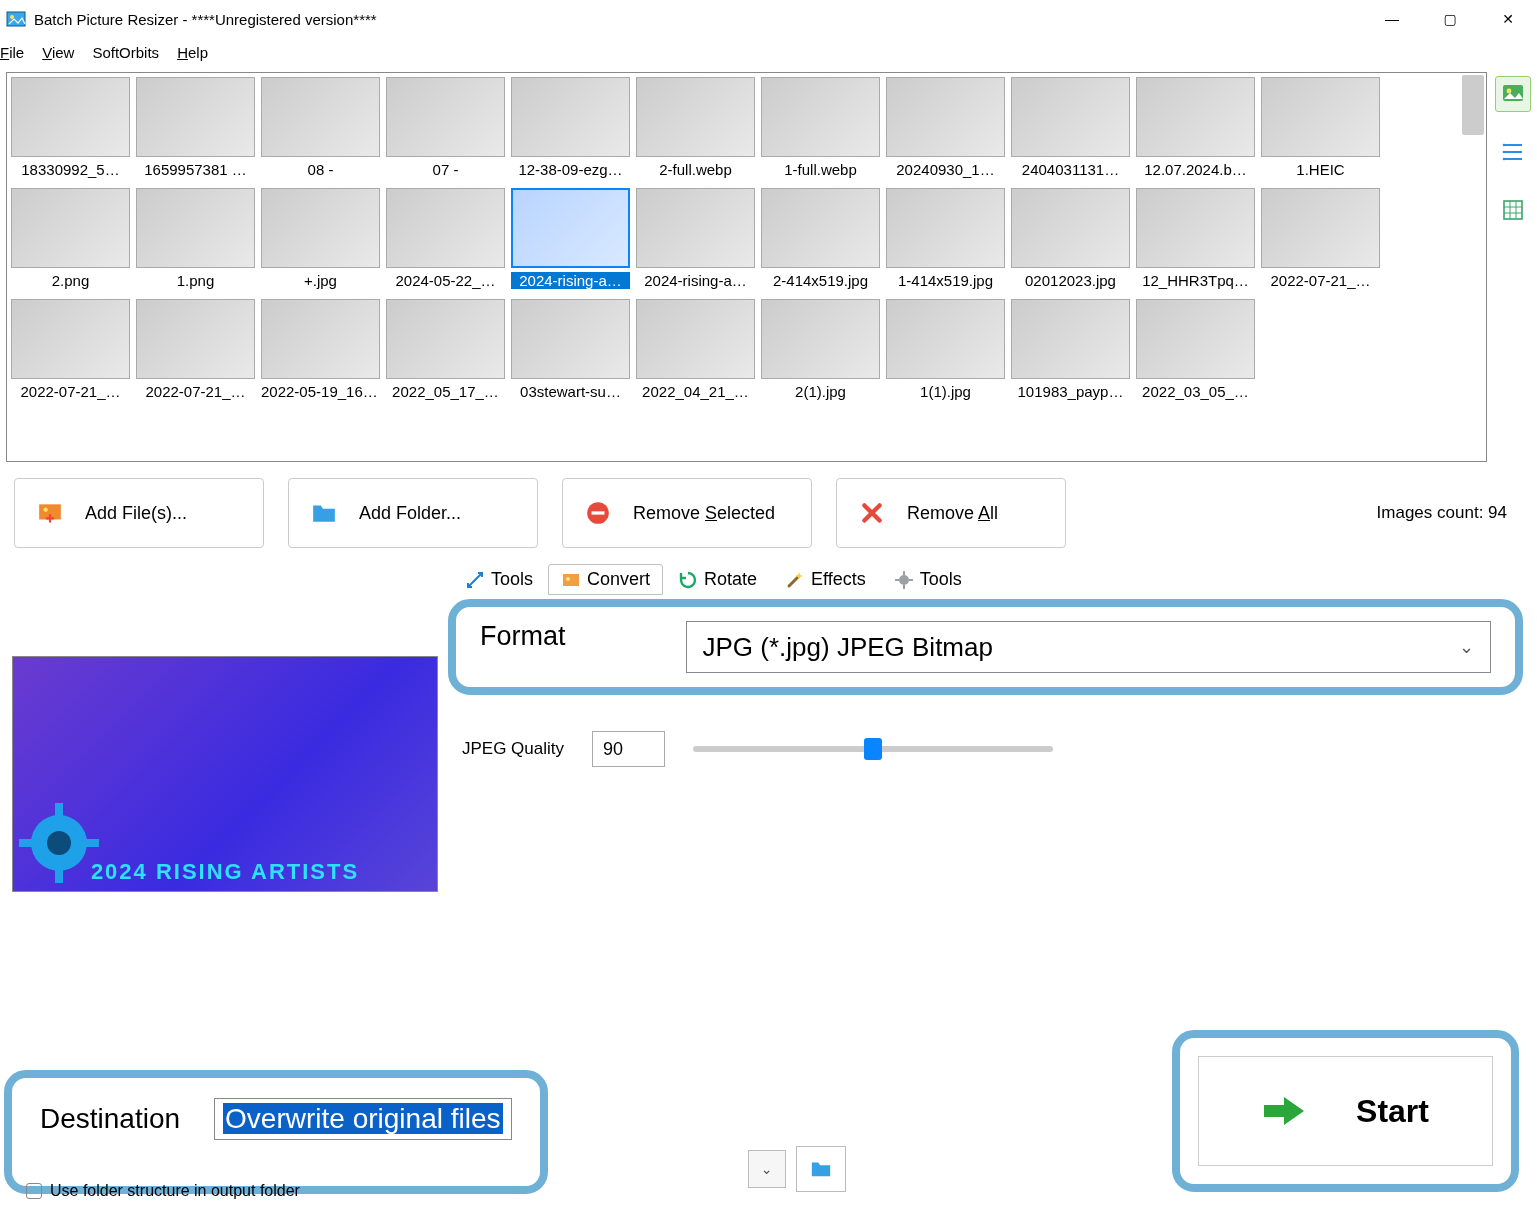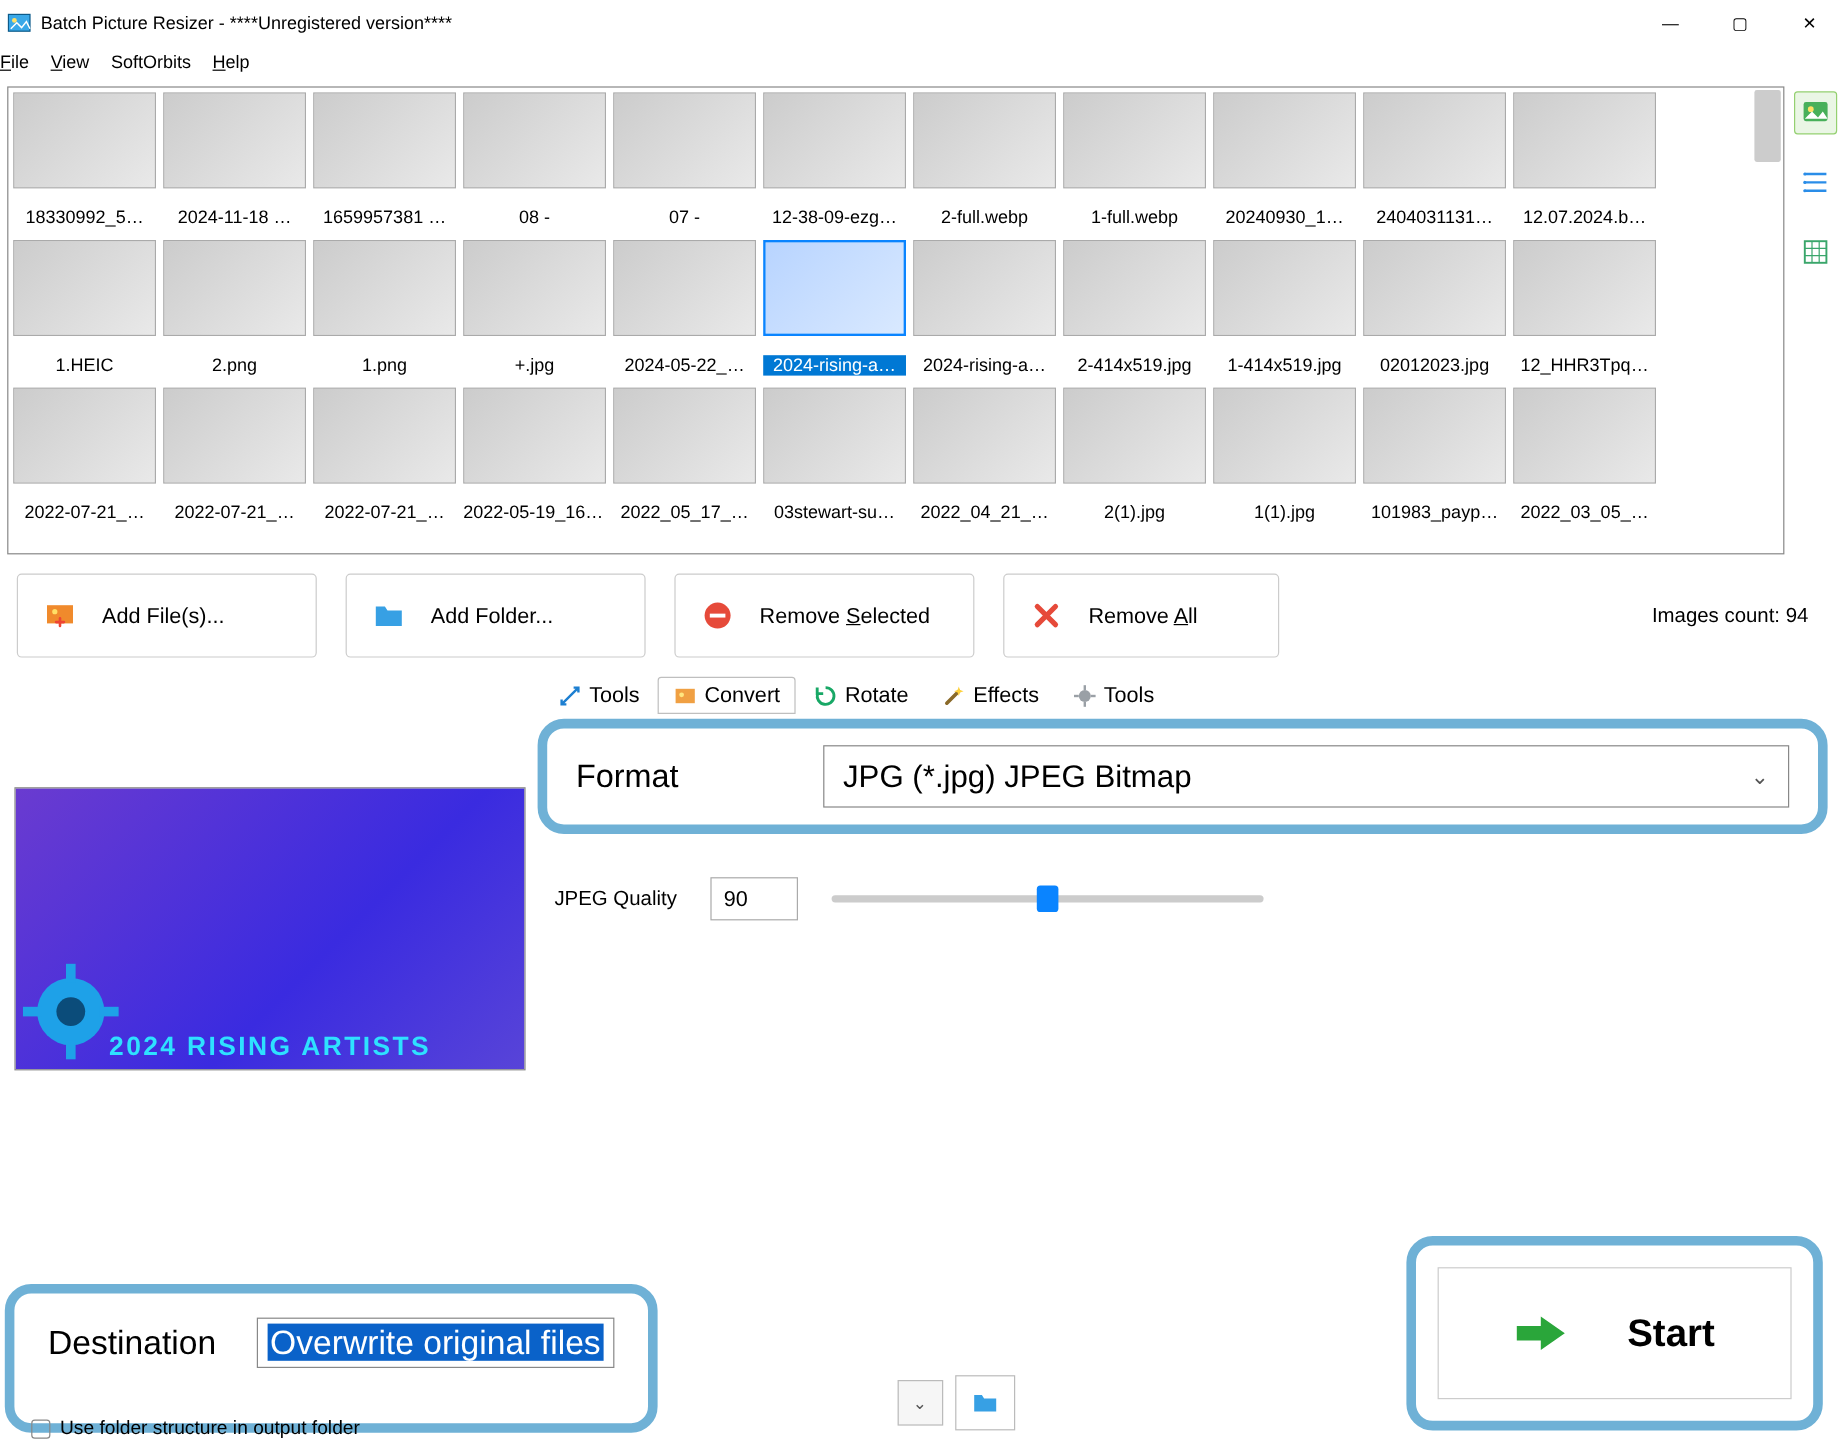--- a/index.html
+++ b/index.html
@@ -21,21 +21,21 @@
 
 .content { display:flex; padding:6px; gap:8px; }
 
 
 .grid-wrap { flex:1; border:1px solid #888; height:390px; overflow:hidden; position:relative; padding:2px; }
 .grid { display:grid; grid-template-columns: repeat(11, 123px); gap:2px 2px; }
 .thumbcell { width:123px; text-align:center; }
 .thumb { width:119px; height:80px; margin:2px auto 0; background: linear-gradient(135deg,#ccc,#e9e9e9); border:1px solid #aaa; display:flex; align-items:center; justify-content:center; font-size:9px; color:#555; overflow:hidden;}
 .thumb.sel { border:2px solid #0a84ff; background:linear-gradient(135deg,#b8d4ff,#d9e9ff); }
 .thumbcell.sel .caption{ background:#0078d4; color:#fff; }
-.caption { font-size:15px; margin:16px 2px 6px; white-space:nowrap; overflow:hidden; text-overflow:ellipsis; }
+.caption { font-size:15px; margin:4px 2px 6px; white-space:nowrap; overflow:hidden; text-overflow:ellipsis; }
 
 
 .grid-wrap::after{content:""; position:absolute; top:2px; right:2px; width:22px; height:60px; background:#ccc; border-radius:2px;}
 
 
 .sidetabs { display:flex; flex-direction:column; gap:22px; padding-top:4px; }
 .sidetab { width:36px; height:36px; display:flex; align-items:center; justify-content:center; border:1px solid transparent; border-radius:3px;}
 .sidetab.active{ border-color:#94d070; background:#eaf6e5; }
 .sidetab svg{width:24px;height:24px}
 
@@ -55,21 +55,21 @@
 
 .settings { flex:1; position:relative; }
 
 
 .tabstrip{ display:flex; align-items:center; gap:2px; margin:8px 0 0 4px; }
 .tab { display:flex; align-items:center; gap:6px; padding:4px 12px; font-size:18px; border:1px solid transparent; border-radius:3px 3px 0 0;}
 .tab.active{ border-color:#bfbfbf; background:#fff; }
 .tab .ticon{width:20px;height:20px}
 
 
-.hlbox { border:8px solid #6fb1d6; border-radius:22px; padding:14px 24px; display:flex; align-items:center; gap:120px; margin:4px 2px 0 0;}
+.hlbox { border:8px solid #6fb1d6; border-radius:22px; padding:14px 24px; display:flex; align-items:flex-start; gap:120px; margin:4px 2px 0 0;}
 .hlbox .lbl{ font-size:27px; }
 .formatsel { flex:1; border:1px solid #888; height:52px; display:flex; align-items:center; padding:0 16px; font-size:26px; justify-content: space-between;}
 .formatsel .chev{font-size:18px;color:#555}
 
 
 .qrow { display:flex; align-items:center; gap:28px; margin:36px 0 0 14px;}
 .qrow .qlbl{font-size:17px;}
 .qrow .numbox{border:1px solid #aaa; width:73px; height:36px; display:flex; align-items:center; padding:0 10px; font-size:18px;}
 .slider { width:360px; height:6px; background:#ccc; position:relative; border-radius:3px;}
 .slider .knob{ position:absolute; top:-8px; width:18px; height:22px; background:#0a84ff; border-radius:3px;}
@@ -121,24 +121,20 @@
 
 <div class="content">
   <div class="grid-wrap">
     <div class="grid" id="grid">
         <div class="thumbcell">
           <div class="thumb"></div>
           <div class="caption">18330992_5…</div>
         </div>
         <div class="thumbcell">
           <div class="thumb"></div>
-          <div class="caption">2024-11-18 …</div>
-        </div>
-        <div class="thumbcell">
-          <div class="thumb"></div>
           <div class="caption">1659957381 …</div>
         </div>
         <div class="thumbcell">
           <div class="thumb"></div>
           <div class="caption">08 -</div>
         </div>
         <div class="thumbcell">
           <div class="thumb"></div>
           <div class="caption">07 -</div>
         </div>

